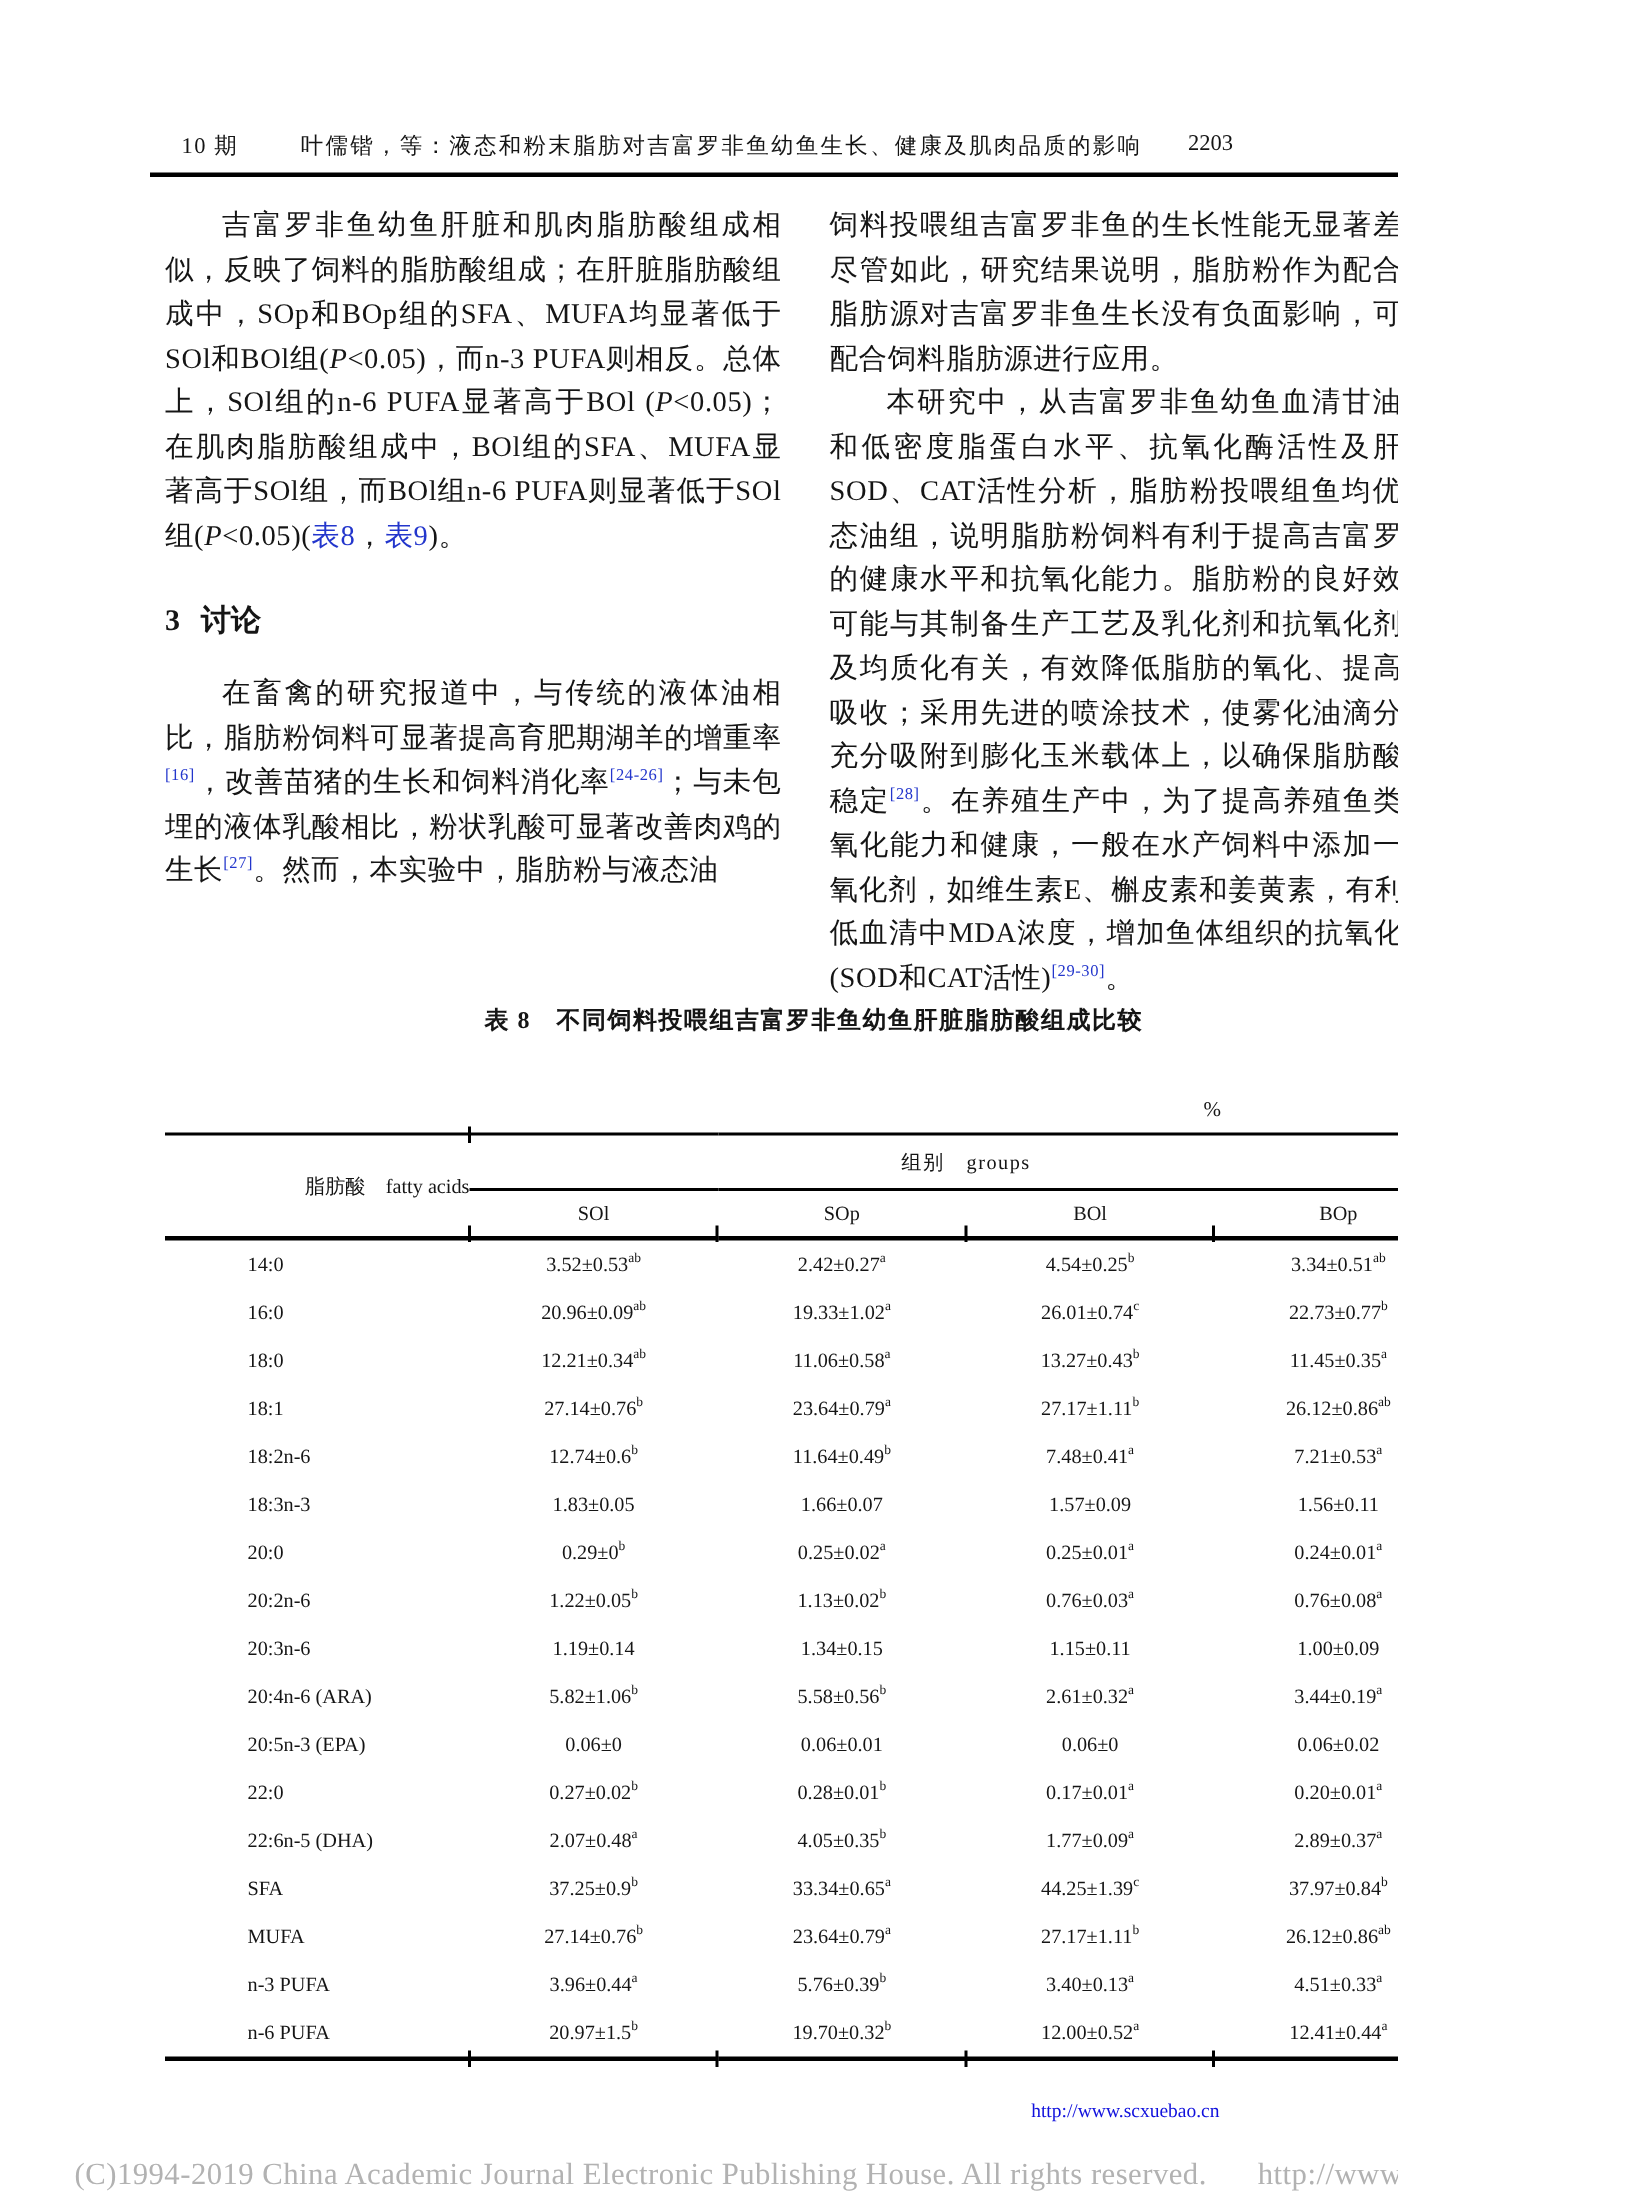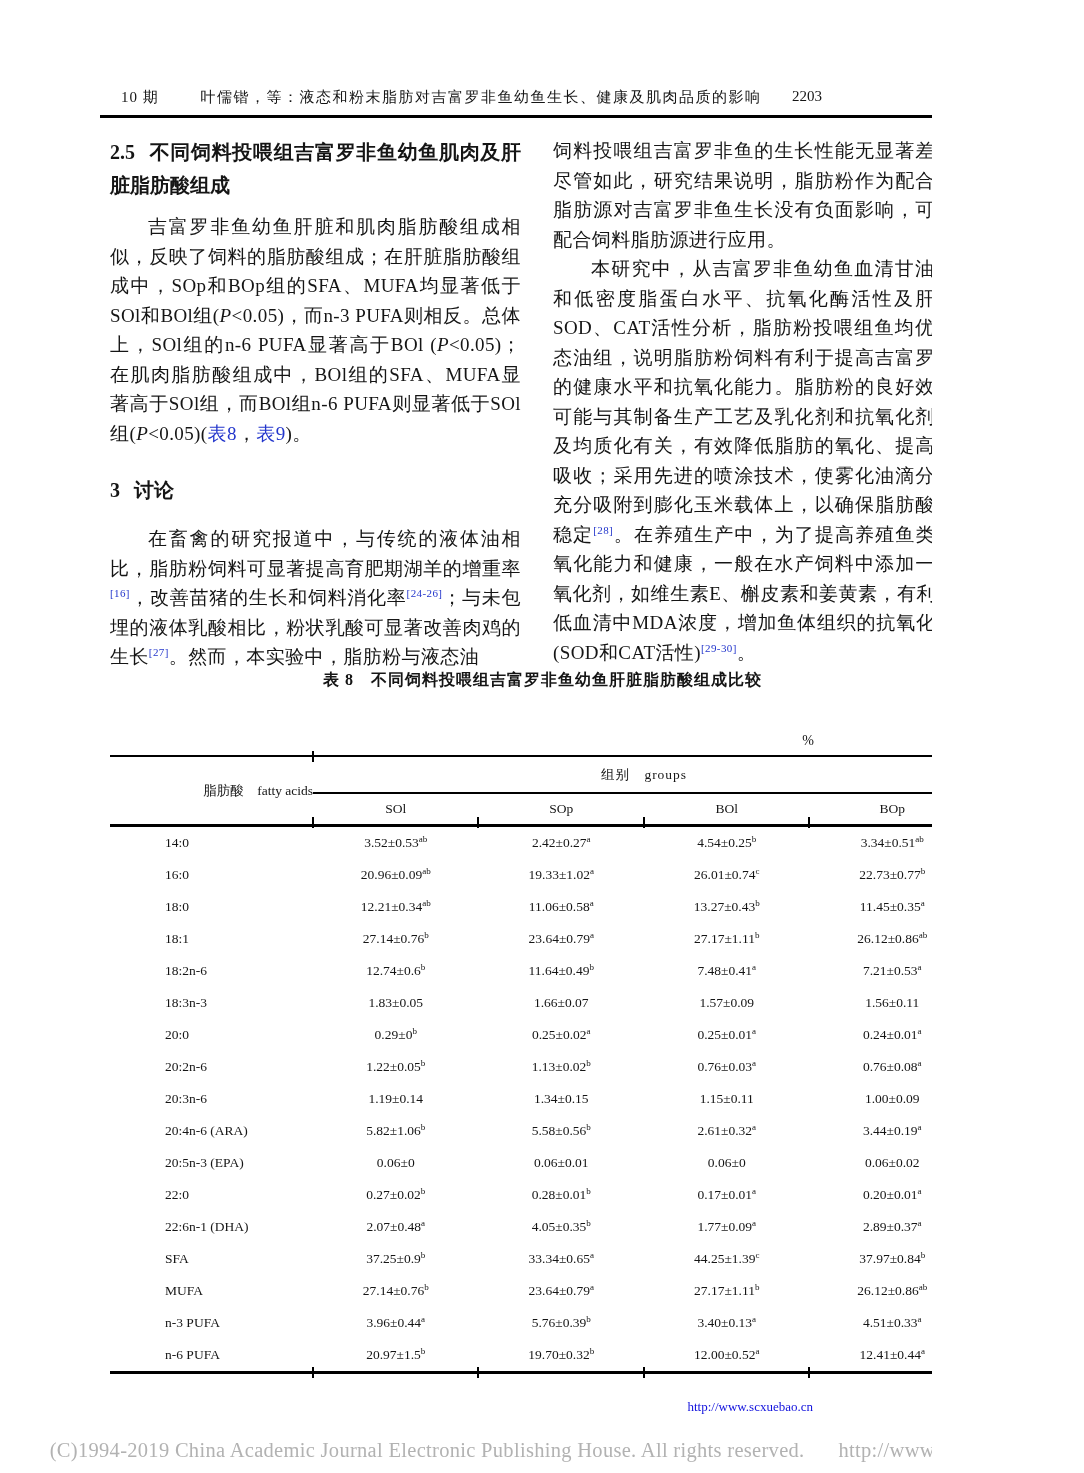--- a/index.html
+++ b/index.html
@@ -62,23 +62,20 @@
 <body>
 
 <div class="page">
 
   <div class="hdr-issue">10 期</div>
   <div class="hdr-title">叶儒锴，等：液态和粉末脂肪对吉富罗非鱼幼鱼生长、健康及肌肉品质的影响</div>
   <div class="hdr-page">2203</div>
   <div class="hdr-rule"></div>
 
   <div class="col col-left">
-    <h2 class="sec">
-      <span class="secnum">2.5</span><span>不同饲料投喂组吉富罗非鱼幼鱼肌肉及肝脏脂肪酸组成</span>
-    </h2>
     <p class="body indent"><span>吉富罗非鱼幼鱼肝脏和肌肉脂肪酸组成相似，反映了饲料的脂肪酸组成；在肝脏脂肪酸组成中，SOp和BOp组的SFA、MUFA均显著低于SOl和BOl组(</span><i class="seg-i">P</i><span>&lt;0.05)，而n-3 PUFA则相反。总体上，SOl组的n-6 PUFA显著高于BOl (</span><i class="seg-i">P</i><span>&lt;0.05)；在肌肉脂肪酸组成中，BOl组的SFA、MUFA显著高于SOl组，而BOl组n-6 PUFA则显著低于SOl组(</span><i class="seg-i">P</i><span>&lt;0.05)(</span><span class="seg-link">表8</span><span>，</span><span class="seg-link">表9</span><span>)。</span></p>
     <h2 class="sec sec3">
       <span class="secnum">3</span><span>讨论</span>
     </h2>
     <p class="body indent"><span>在畜禽的研究报道中，与传统的液体油相比，脂肪粉饲料可显著提高育肥期湖羊的增重率</span><sup class="seg-cite">[16]</sup><span>，改善苗猪的生长和饲料消化率</span><sup class="seg-cite">[24-26]</sup><span>；与未包埋的液体乳酸相比，粉状乳酸可显著改善肉鸡的生长</span><sup class="seg-cite">[27]</sup><span>。然而，本实验中，脂肪粉与液态油</span></p>
   </div>
 
   <div class="col col-right">
     <p class="body"><span>饲料投喂组吉富罗非鱼的生长性能无显著差异。尽管如此，研究结果说明，脂肪粉作为配合饲料脂肪源对吉富罗非鱼生长没有负面影响，可作为配合饲料脂肪源进行应用。</span></p>
     <p class="body indent"><span>本研究中，从吉富罗非鱼幼鱼血清甘油三酯和低密度脂蛋白水平、抗氧化酶活性及肝脏T-SOD、CAT活性分析，脂肪粉投喂组鱼均优于液态油组，说明脂肪粉饲料有利于提高吉富罗非鱼的健康水平和抗氧化能力。脂肪粉的良好效果，可能与其制备生产工艺及乳化剂和抗氧化剂添加及均质化有关，有效降低脂肪的氧化、提高消化吸收；采用先进的喷涂技术，使雾化油滴分子能充分吸附到膨化玉米载体上，以确保脂肪酸性能稳定</span><sup class="seg-cite">[28]</sup><span>。在养殖生产中，为了提高养殖鱼类的抗氧化能力和健康，一般在水产饲料中添加一些抗氧化剂，如维生素E、槲皮素和姜黄素，有利于降低血清中MDA浓度，增加鱼体组织的抗氧化能力(SOD和CAT活性)</span><sup class="seg-cite">[29-30]</sup><span>。</span></p>
@@ -187,21 +184,21 @@
             <td>0.06±0.02</td>
           </tr>
           <tr>
             <td class="label">22:0</td>
             <td>0.27±0.02<sup>b</sup></td>
             <td>0.28±0.01<sup>b</sup></td>
             <td>0.17±0.01<sup>a</sup></td>
             <td>0.20±0.01<sup>a</sup></td>
           </tr>
           <tr>
-            <td class="label">22:6n-1 (DHA)</td>
+            <td class="label">22:6n-5 (DHA)</td>
             <td>2.07±0.48<sup>a</sup></td>
             <td>4.05±0.35<sup>b</sup></td>
             <td>1.77±0.09<sup>a</sup></td>
             <td>2.89±0.37<sup>a</sup></td>
           </tr>
           <tr>
             <td class="label">SFA</td>
             <td>37.25±0.9<sup>b</sup></td>
             <td>33.34±0.65<sup>a</sup></td>
             <td>44.25±1.39<sup>c</sup></td>

